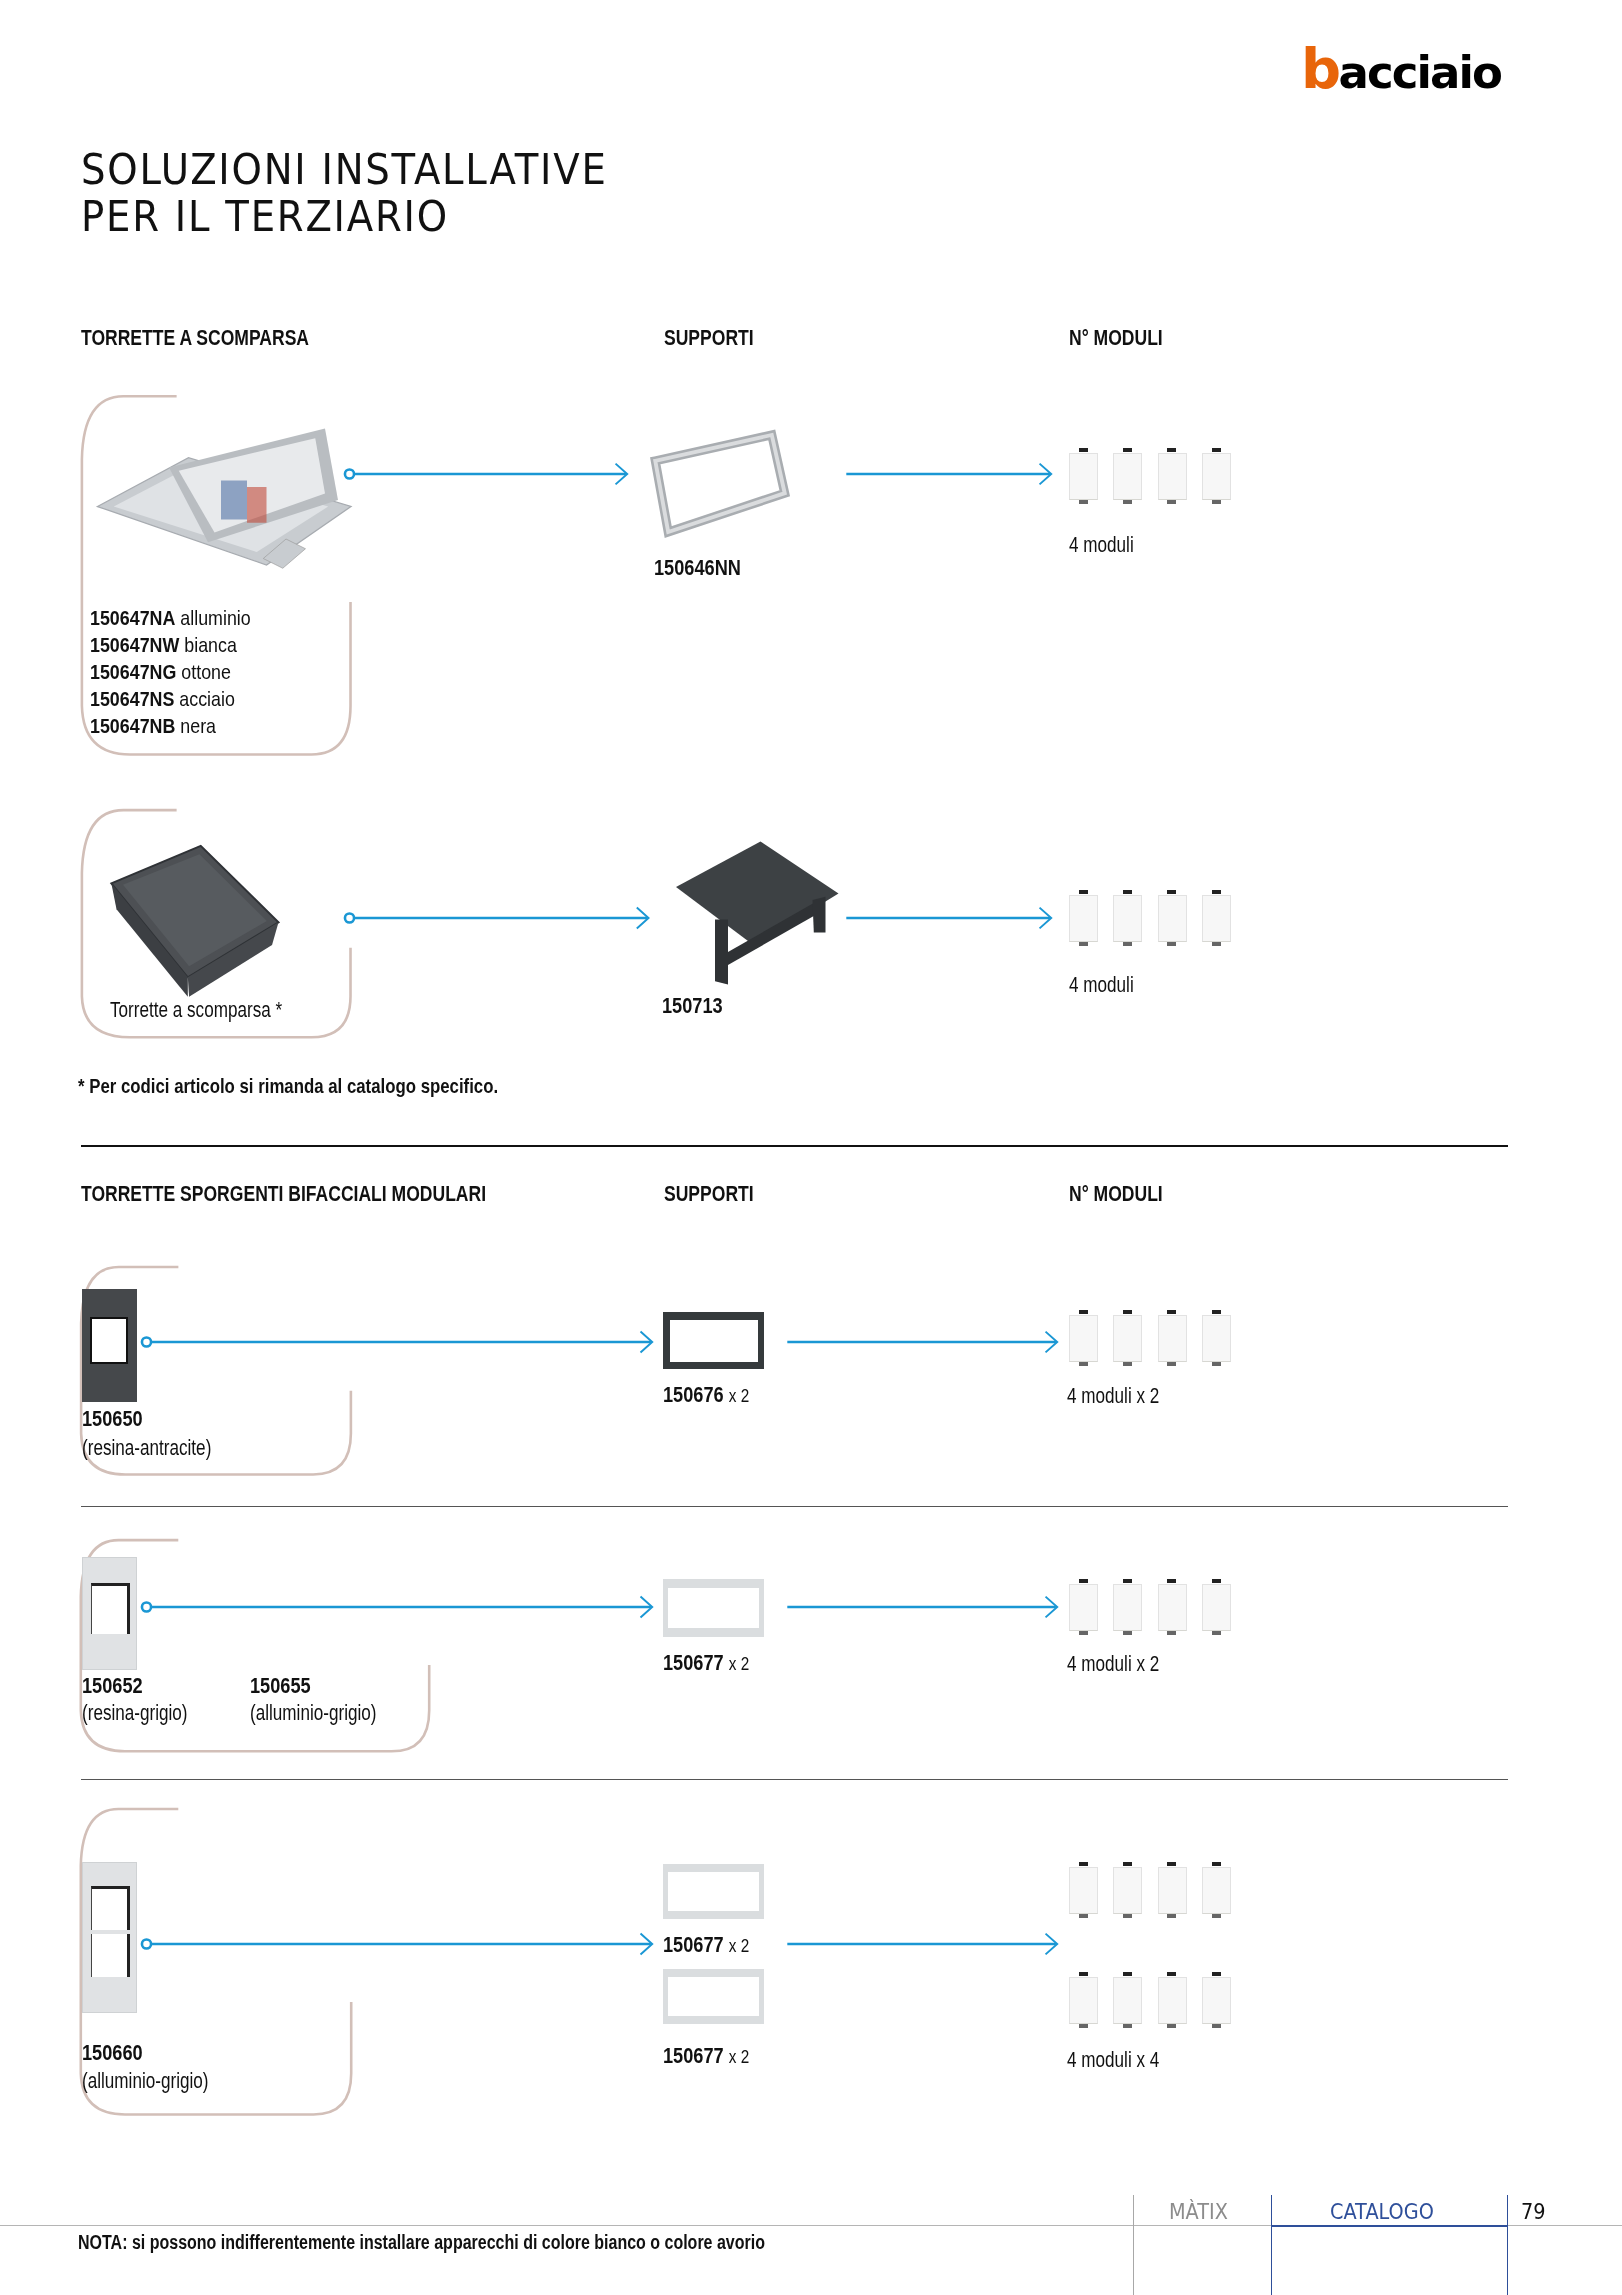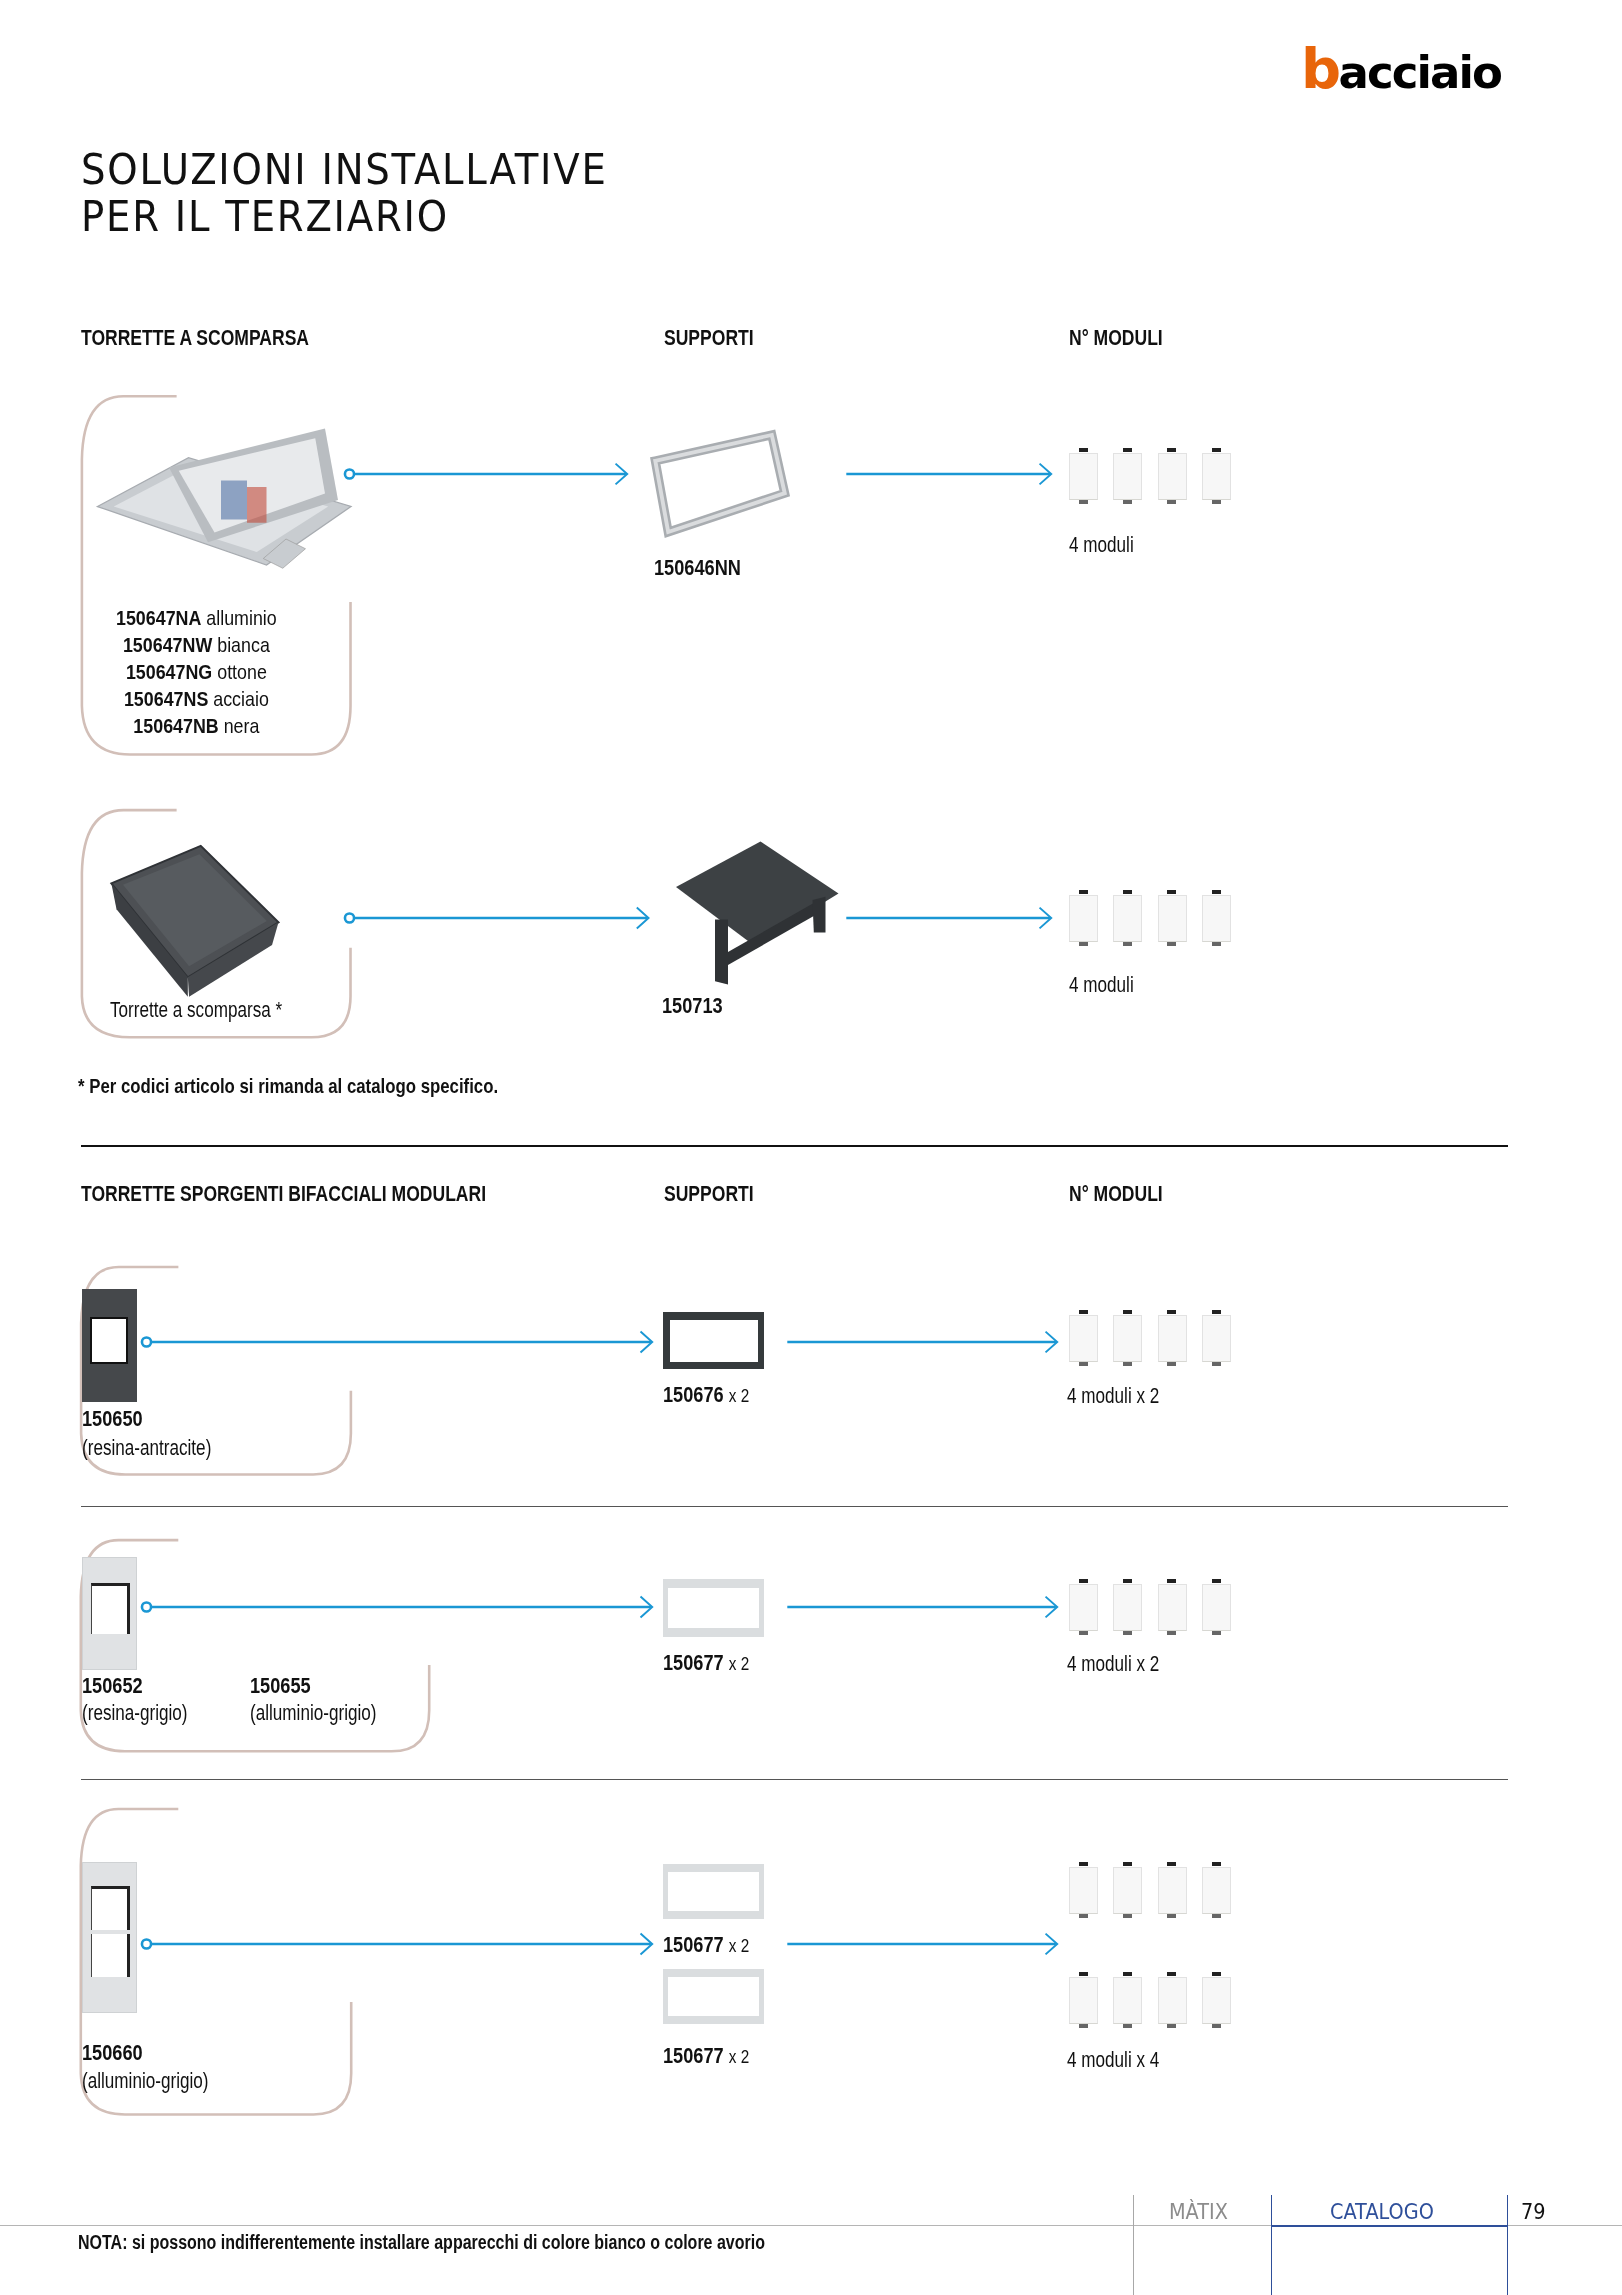--- a/index.html
+++ b/index.html
@@ -78,21 +78,21 @@
 
 <svg class="prod" style="left:91px; top:409px;" width="286" height="182" viewBox="0 0 440 280">
   <polygon points="10,150 150,75 400,150 270,240" fill="#c8ccd0" stroke="#a7abb0" stroke-width="2"></polygon>
   <polygon points="35,150 150,90 365,150 255,220" fill="#dfe2e5"></polygon>
   <polygon points="120,90 360,30 380,140 180,205" fill="#b9bdc1"></polygon>
   <polygon points="135,95 345,45 360,130 190,190" fill="#e8eaec"></polygon>
   <rect x="200" y="110" width="40" height="60" fill="#8da2c2"></rect>
   <rect x="240" y="120" width="30" height="55" fill="#c24a3a" opacity="0.6"></rect>
   <polygon points="265,230 300,200 330,215 295,245" fill="#c8ccd0" stroke="#999" stroke-width="1"></polygon>
 </svg>
-<div class="abs" style="left:116px; top:604px;text-align:center;">
+<div class="abs" style="left:90px; top:604px;">
   <div class="code-line"><b>150647NA</b> <span>alluminio</span></div>
   <div class="code-line"><b>150647NW</b> <span>bianca</span></div>
   <div class="code-line"><b>150647NG</b> <span>ottone</span></div>
   <div class="code-line"><b>150647NS</b> <span>acciaio</span></div>
   <div class="code-line"><b>150647NB</b> <span>nera</span></div>
 </div>
 
 <svg class="connector" style="left:343px; top:461px;" width="292" height="26" viewBox="0 0 450 40">
   <circle cx="10" cy="20" r="7" fill="#fff" stroke="#1a97d4" stroke-width="4"></circle>
   <line x1="17" y1="20" x2="436" y2="20" stroke="#1a97d4" stroke-width="4"></line>

